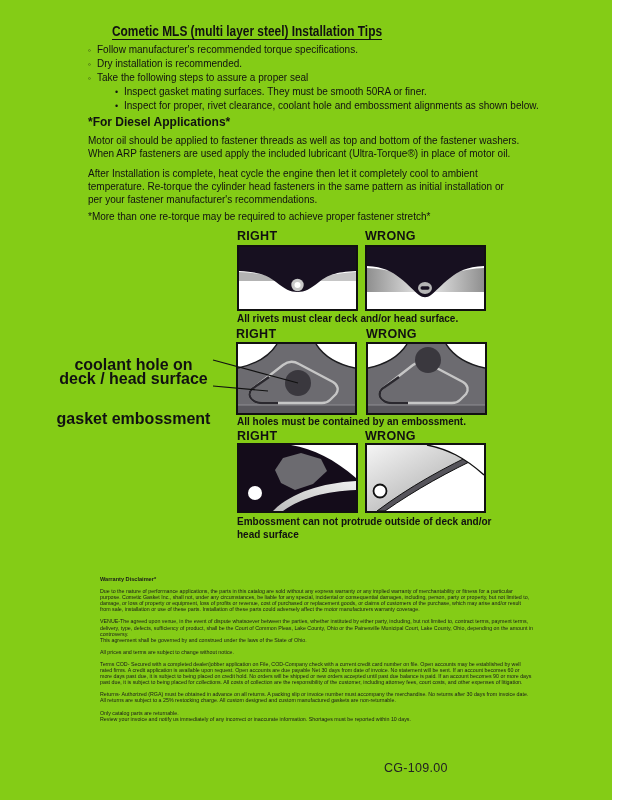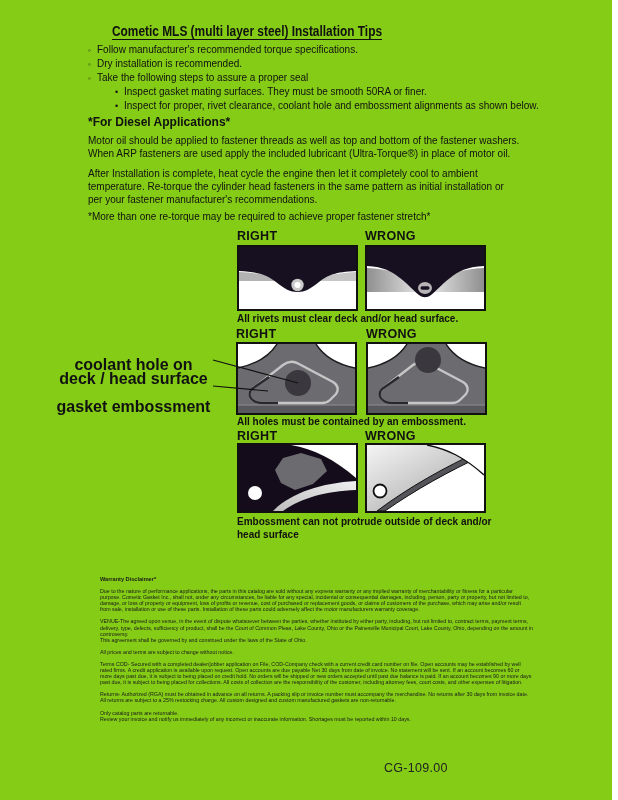--- a/index.html
+++ b/index.html
@@ -18,21 +18,21 @@
   .tip-row.lvl1{margin-left:27px;}
   .tip-marker{width:9px;flex:0 0 9px;font-size:9px;}
   .tip-row.lvl0 .tip-marker{font-size:8px;}
   .diesel-heading{left:88px;top:115px;font-size:12px;font-weight:bold;}
   .body-para{left:88px;width:432px;font-size:10px;line-height:13px;}
   .fig-header{width:121px;font-size:12.5px;font-weight:bold;letter-spacing:.3px;}
   .panel{width:117px;height:62px;border:2px solid #111;background:#fff;}
   .panel svg{display:block;}
   .fig-caption{font-size:10px;font-weight:bold;line-height:12.5px;}
   .callouts{left:55px;top:344px;width:157px;text-align:center;font-size:16px;font-weight:bold;line-height:14px;white-space:pre-line;}
-  .callout-2{}
+  .callout-2{margin-top:12px;}
   .leader-overlay{left:120px;top:336px;width:380px;height:100px;pointer-events:none;}
   .legal{left:100px;top:576px;width:433px;font-size:5.3px;line-height:6.1px;color:#1a1a1a;}
   .legal h4{margin:0 0 6px 0;font-size:5.6px;font-weight:bold;}
   .legal p{margin:0 0 6px 0;white-space:pre-line;}
   .page-code{left:384px;top:761px;font-size:12.5px;letter-spacing:.3px;color:#222;text-align:center;}
 </style>
 </head>
 <body>
 
 <div class="page">

